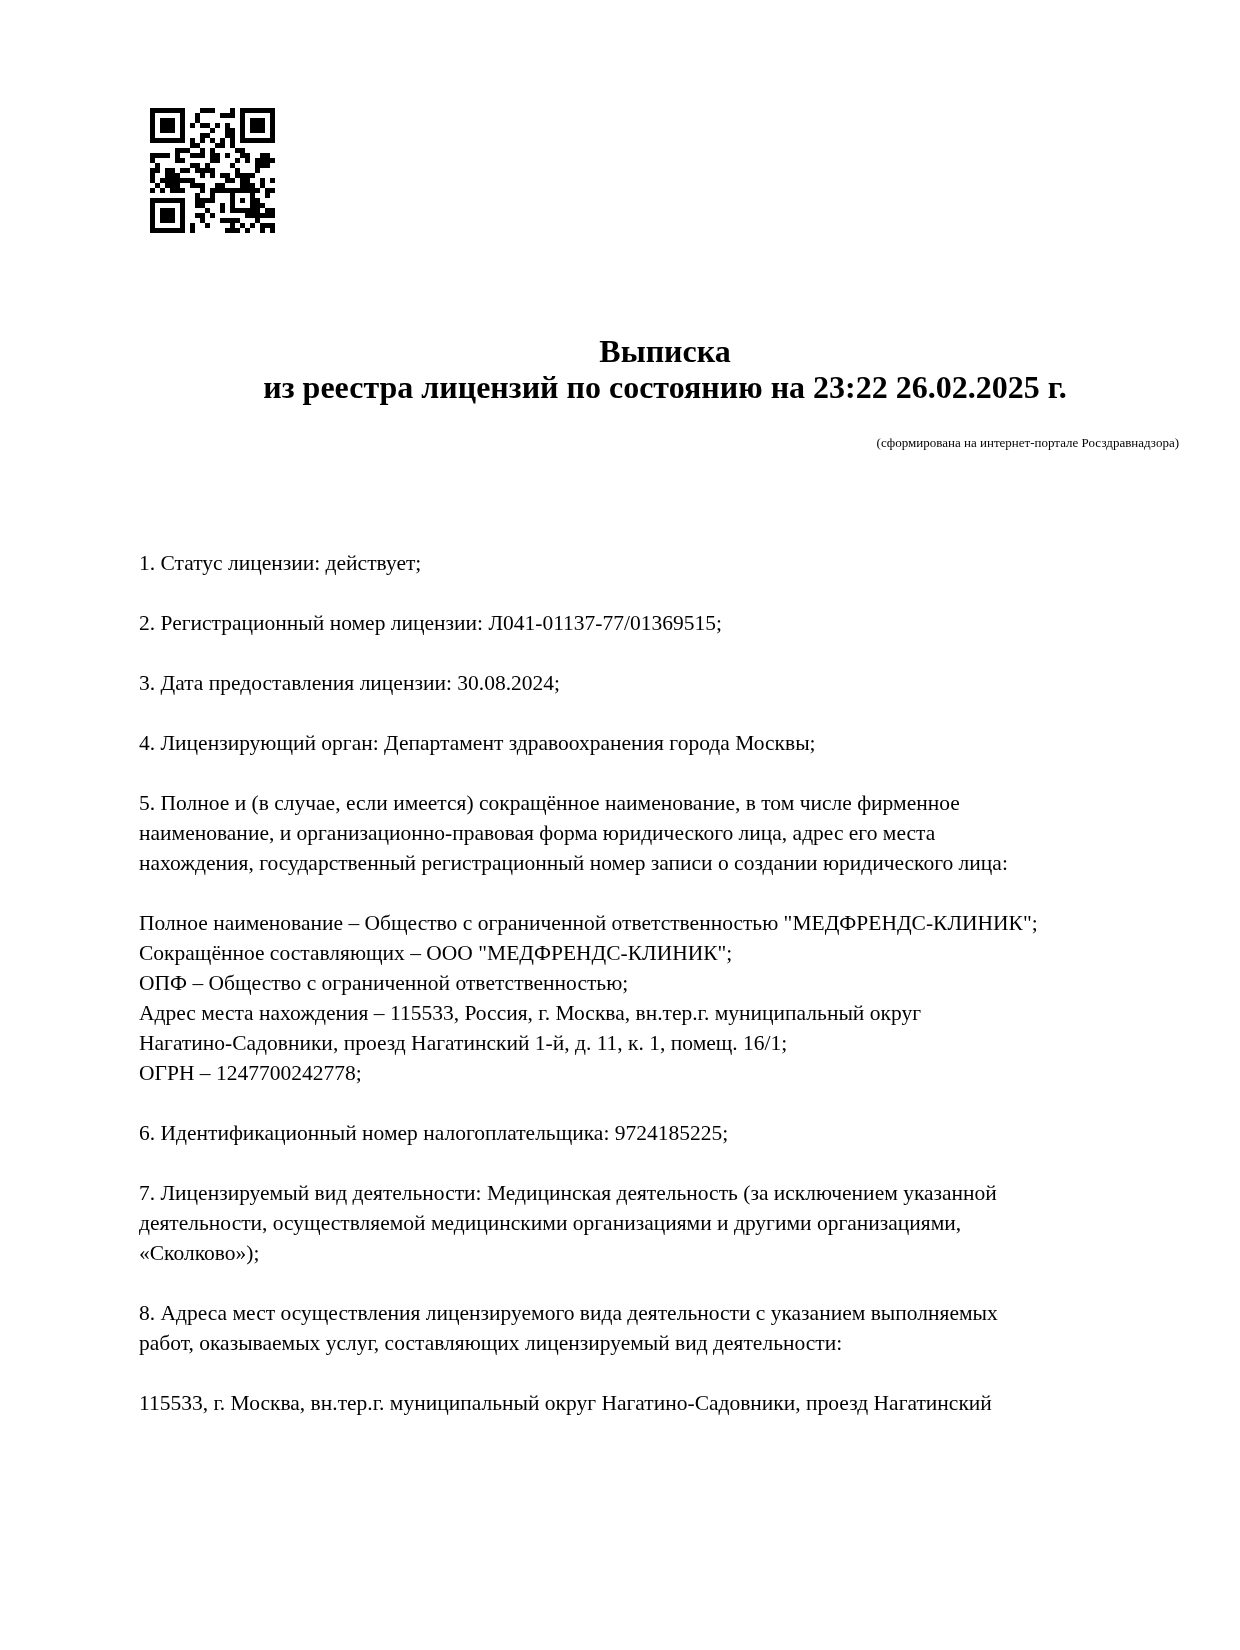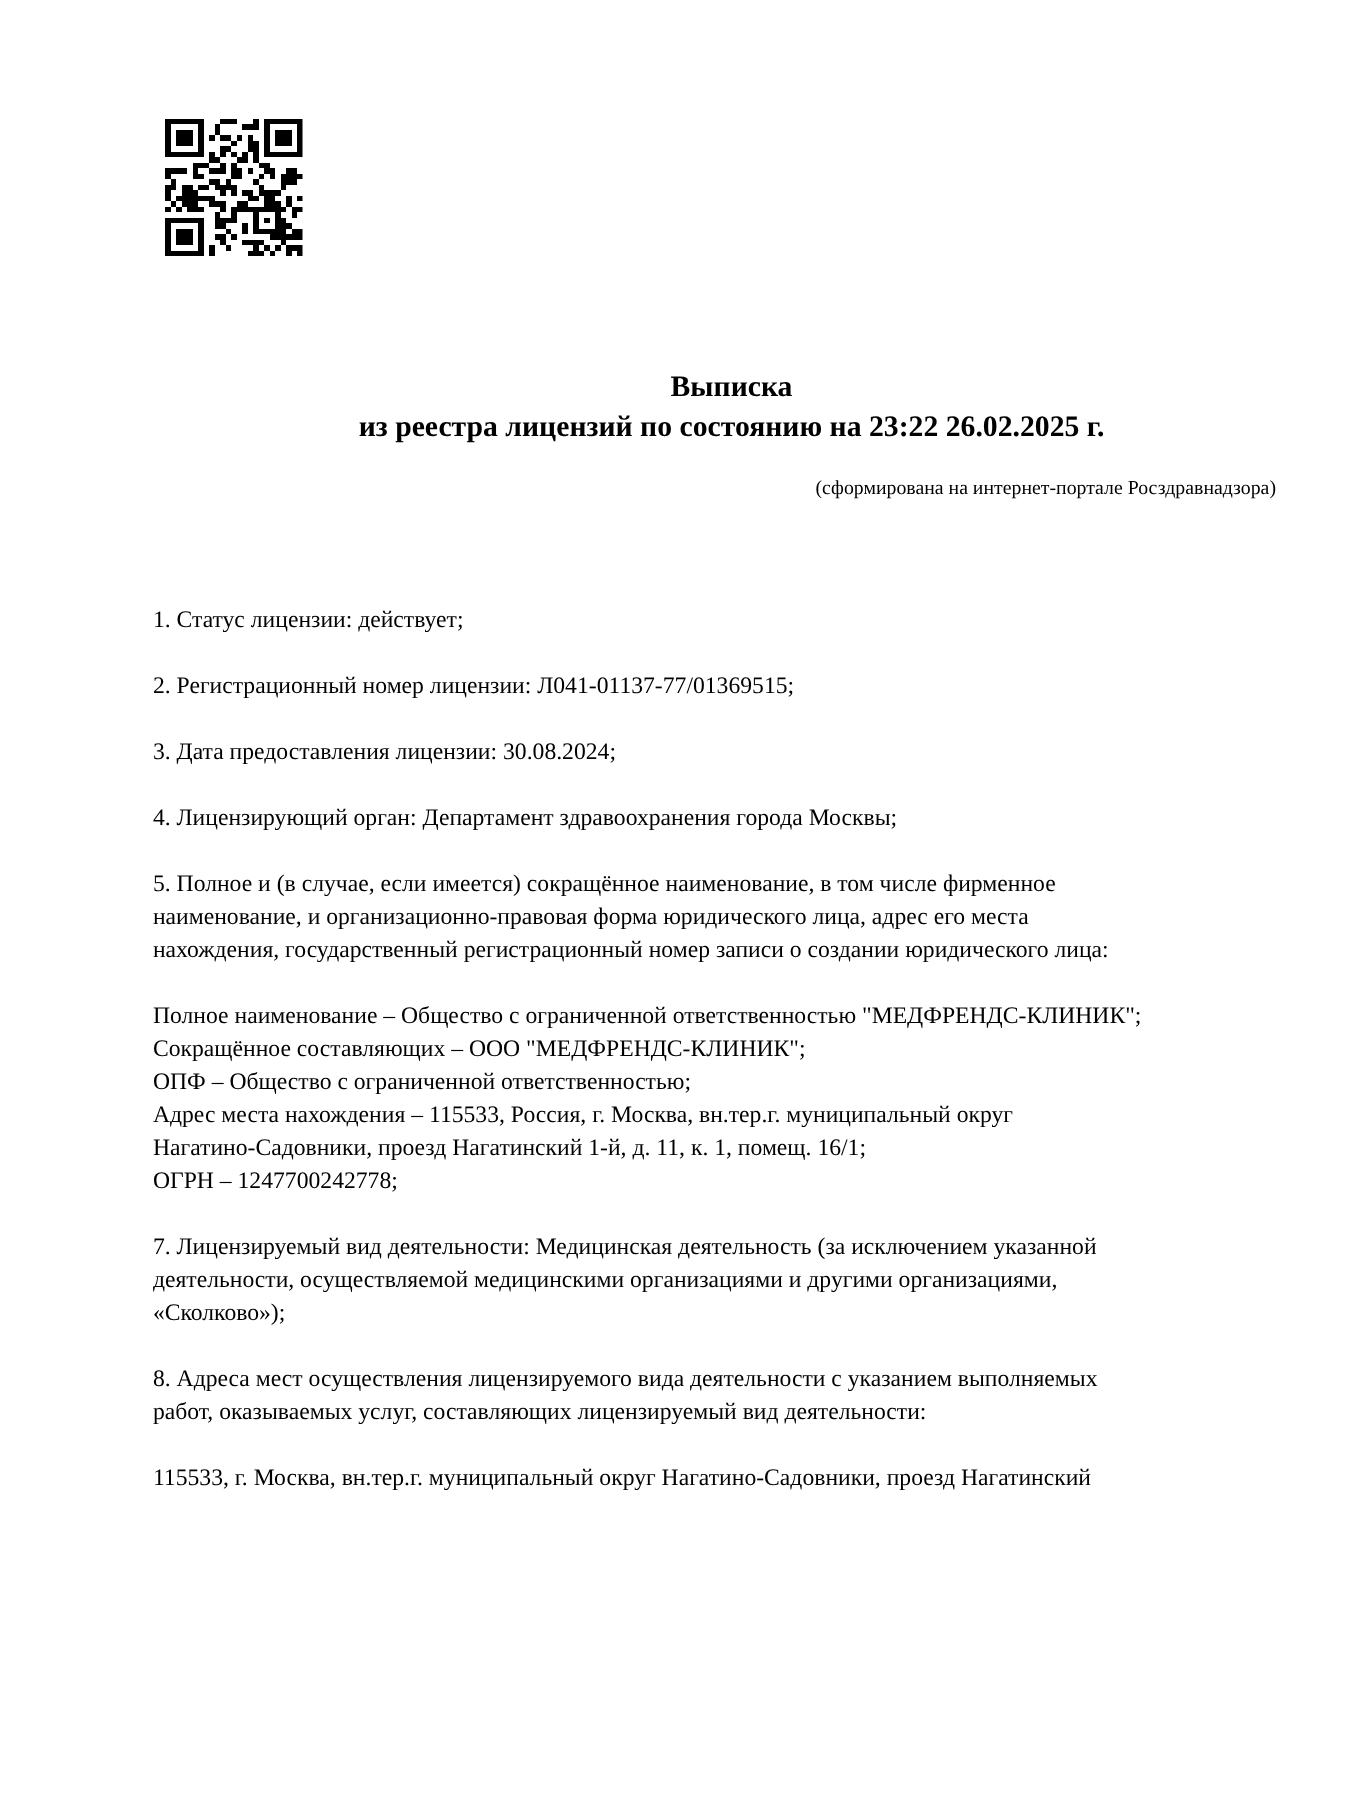--- a/index.html
+++ b/index.html
@@ -26,29 +26,29 @@
     height: 125px;
   }
   .qr svg { display: block; width: 100%; height: 100%; }
   .title-block {
     position: absolute;
     left: 205px;
     top: 333px;
     width: 920px;
     text-align: center;
     font-weight: bold;
-    font-size: 27px;
+    font-size: 32px;
     line-height: 36px;
     white-space: nowrap;
   }
   .note-block {
     position: absolute;
-    right: 80px;
+    right: 61px;
     top: 432px;
-    font-size: 18px;
+    font-size: 13px;
     line-height: 22px;
     text-align: right;
     white-space: nowrap;
   }
   .doc-body {
     position: absolute;
     left: 139px;
     top: 548px;
     width: 1040px;
     font-size: 21.5px;
@@ -395,20 +395,23 @@
       </div>
       <div class="para">
         <div class="line">Полное наименование – Общество с ограниченной ответственностью "МЕДФРЕНДС-КЛИНИК";</div>
         <div class="line">Сокращённое составляющих – ООО "МЕДФРЕНДС-КЛИНИК";</div>
         <div class="line">ОПФ – Общество с ограниченной ответственностью;</div>
         <div class="line">Адрес места нахождения – 115533, Россия, г. Москва, вн.тер.г. муниципальный округ</div>
         <div class="line">Нагатино-Садовники, проезд Нагатинский 1-й, д. 11, к. 1, помещ. 16/1;</div>
         <div class="line">ОГРН – 1247700242778;</div>
       </div>
       <div class="para">
+        <div class="line">6. Идентификационный номер налогоплательщика: 9724185225;</div>
+      </div>
+      <div class="para">
         <div class="line">7. Лицензируемый вид деятельности: Медицинская деятельность (за исключением указанной</div>
         <div class="line">деятельности, осуществляемой медицинскими организациями и другими организациями,</div>
         <div class="line">«Сколково»);</div>
       </div>
       <div class="para">
         <div class="line">8. Адреса мест осуществления лицензируемого вида деятельности с указанием выполняемых</div>
         <div class="line">работ, оказываемых услуг, составляющих лицензируемый вид деятельности:</div>
       </div>
       <div class="para">
         <div class="line">115533, г. Москва, вн.тер.г. муниципальный округ Нагатино-Садовники, проезд Нагатинский</div>

